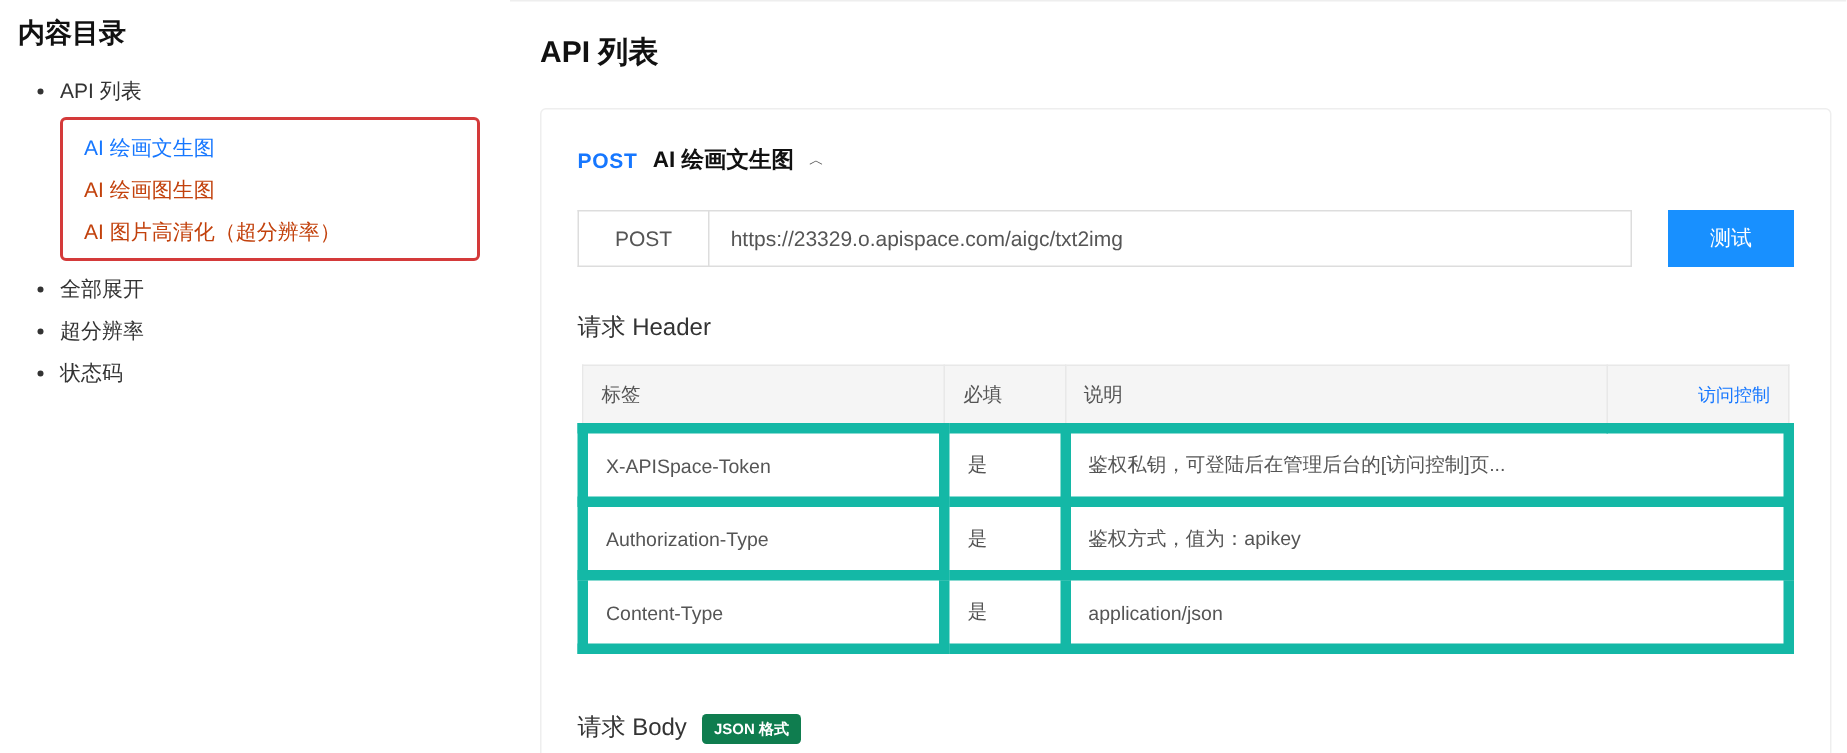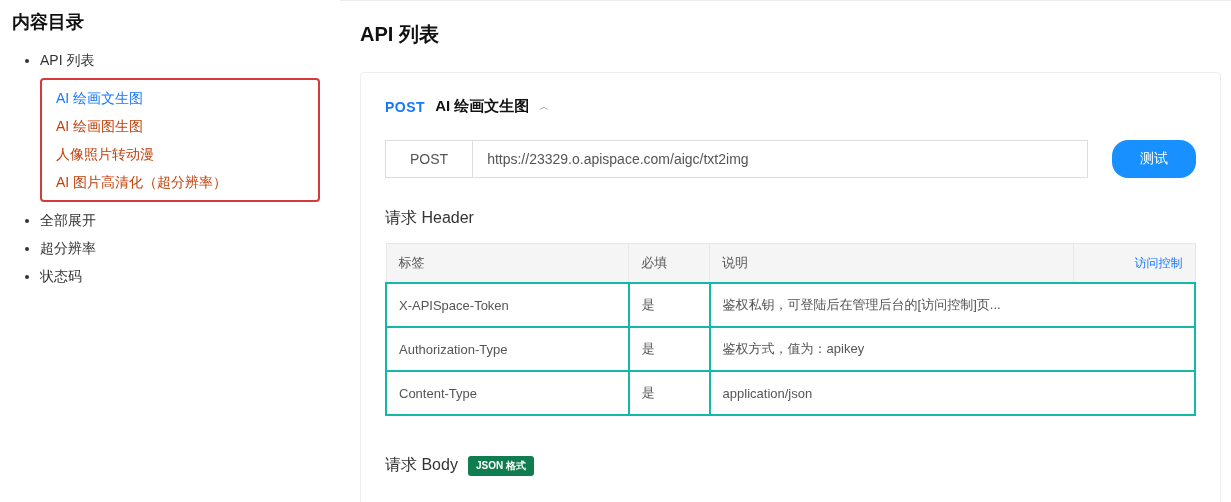--- a/index.html
+++ b/index.html
@@ -110,21 +110,21 @@
       color: #555;
       background: #fff;
       display: flex;
       align-items: center;
       margin-right: 24px;
     }
     .test-btn {
       background: #1890ff;
       color: #fff;
       border: none;
-      border-radius: 16px;
+      border-radius: 0;
       padding: 0 28px;
       font-size: 14px;
       cursor: pointer;
       display: flex;
       align-items: center;
     }
     .section-title {
       font-size: 16px;
       color: #333;
       margin-bottom: 14px;
@@ -149,21 +149,21 @@
       background: #f5f5f5;
       color: #555;
       font-weight: normal;
       text-align: left;
       padding: 10px 12px;
       border: 1px solid #e8e8e8;
       font-size: 13px;
     }
     tbody td {
       padding: 12px 12px;
-      border: 2px solid #14b8a6;
+      border: 7px solid #14b8a6;
       color: #555;
       font-size: 13px;
     }
     .expand-link {
       color: #1677ff;
       text-align: right;
       font-size: 12px;
       cursor: pointer;
     }
     thead th:last-child { text-align: right; }
@@ -184,23 +184,20 @@
       <li class="top-li">
         <span>API 列表</span>
         <ul>
           <li class="active">
             <span>AI 绘画文生图</span>
           </li>
           <li>
             <span>AI 绘画图生图</span>
           </li>
           <li>
-            <span>人像照片转动漫</span>
-          </li>
-          <li>
             <span>AI 图片高清化（超分辨率）</span>
           </li>
         </ul>
       </li>
       <li class="top-li">
         <span>全部展开</span>
       </li>
       <li class="top-li">
         <span>超分辨率</span>
       </li>

